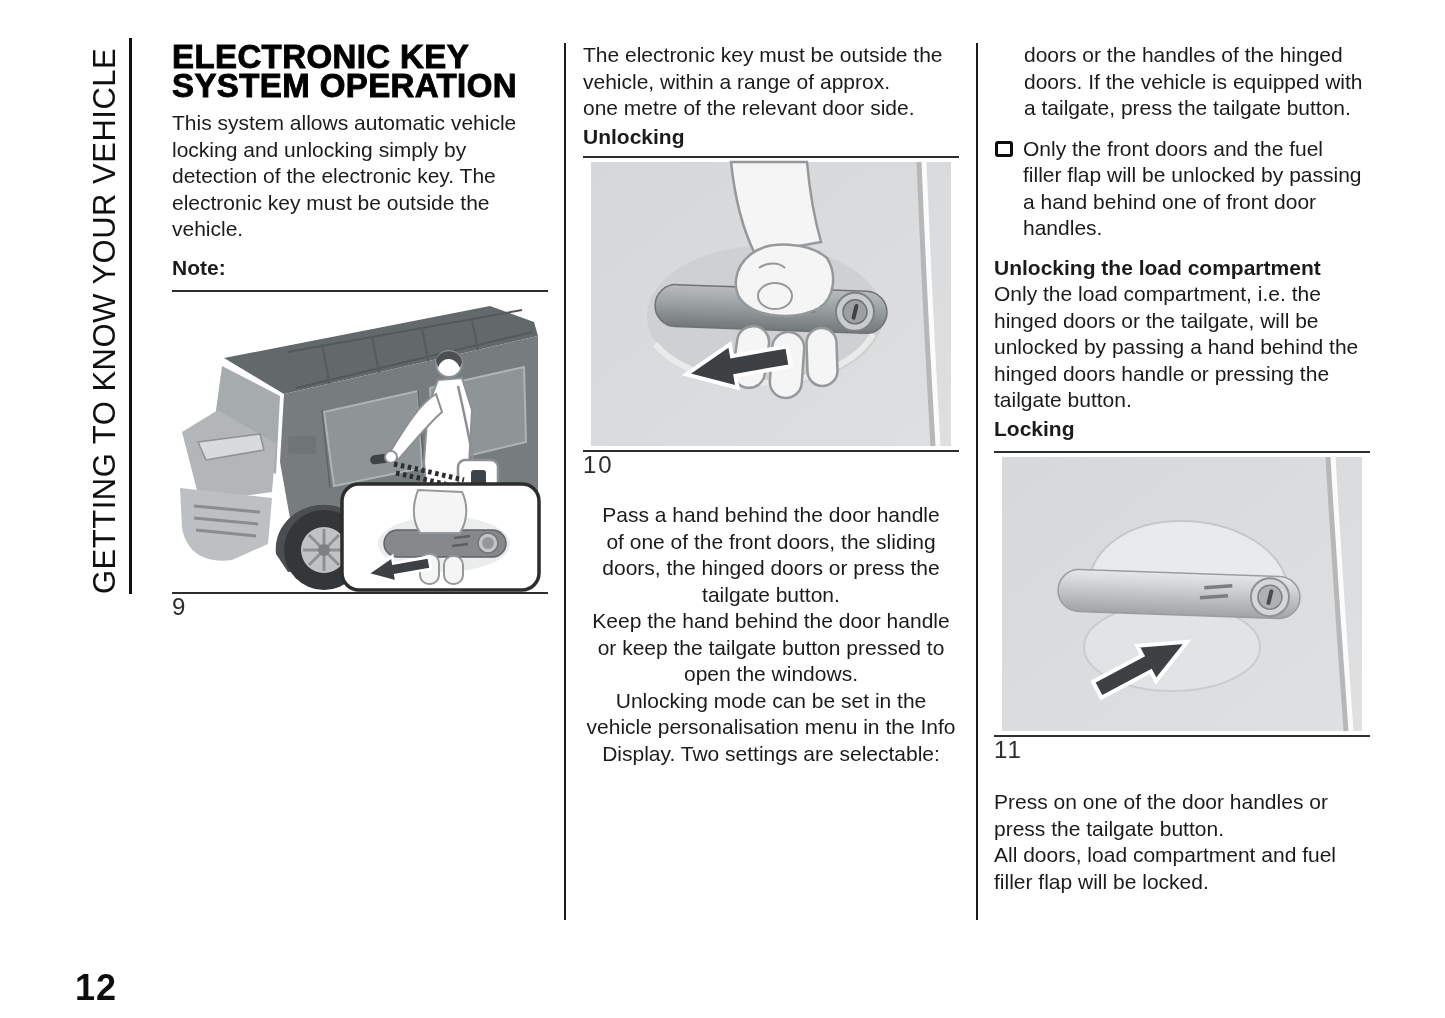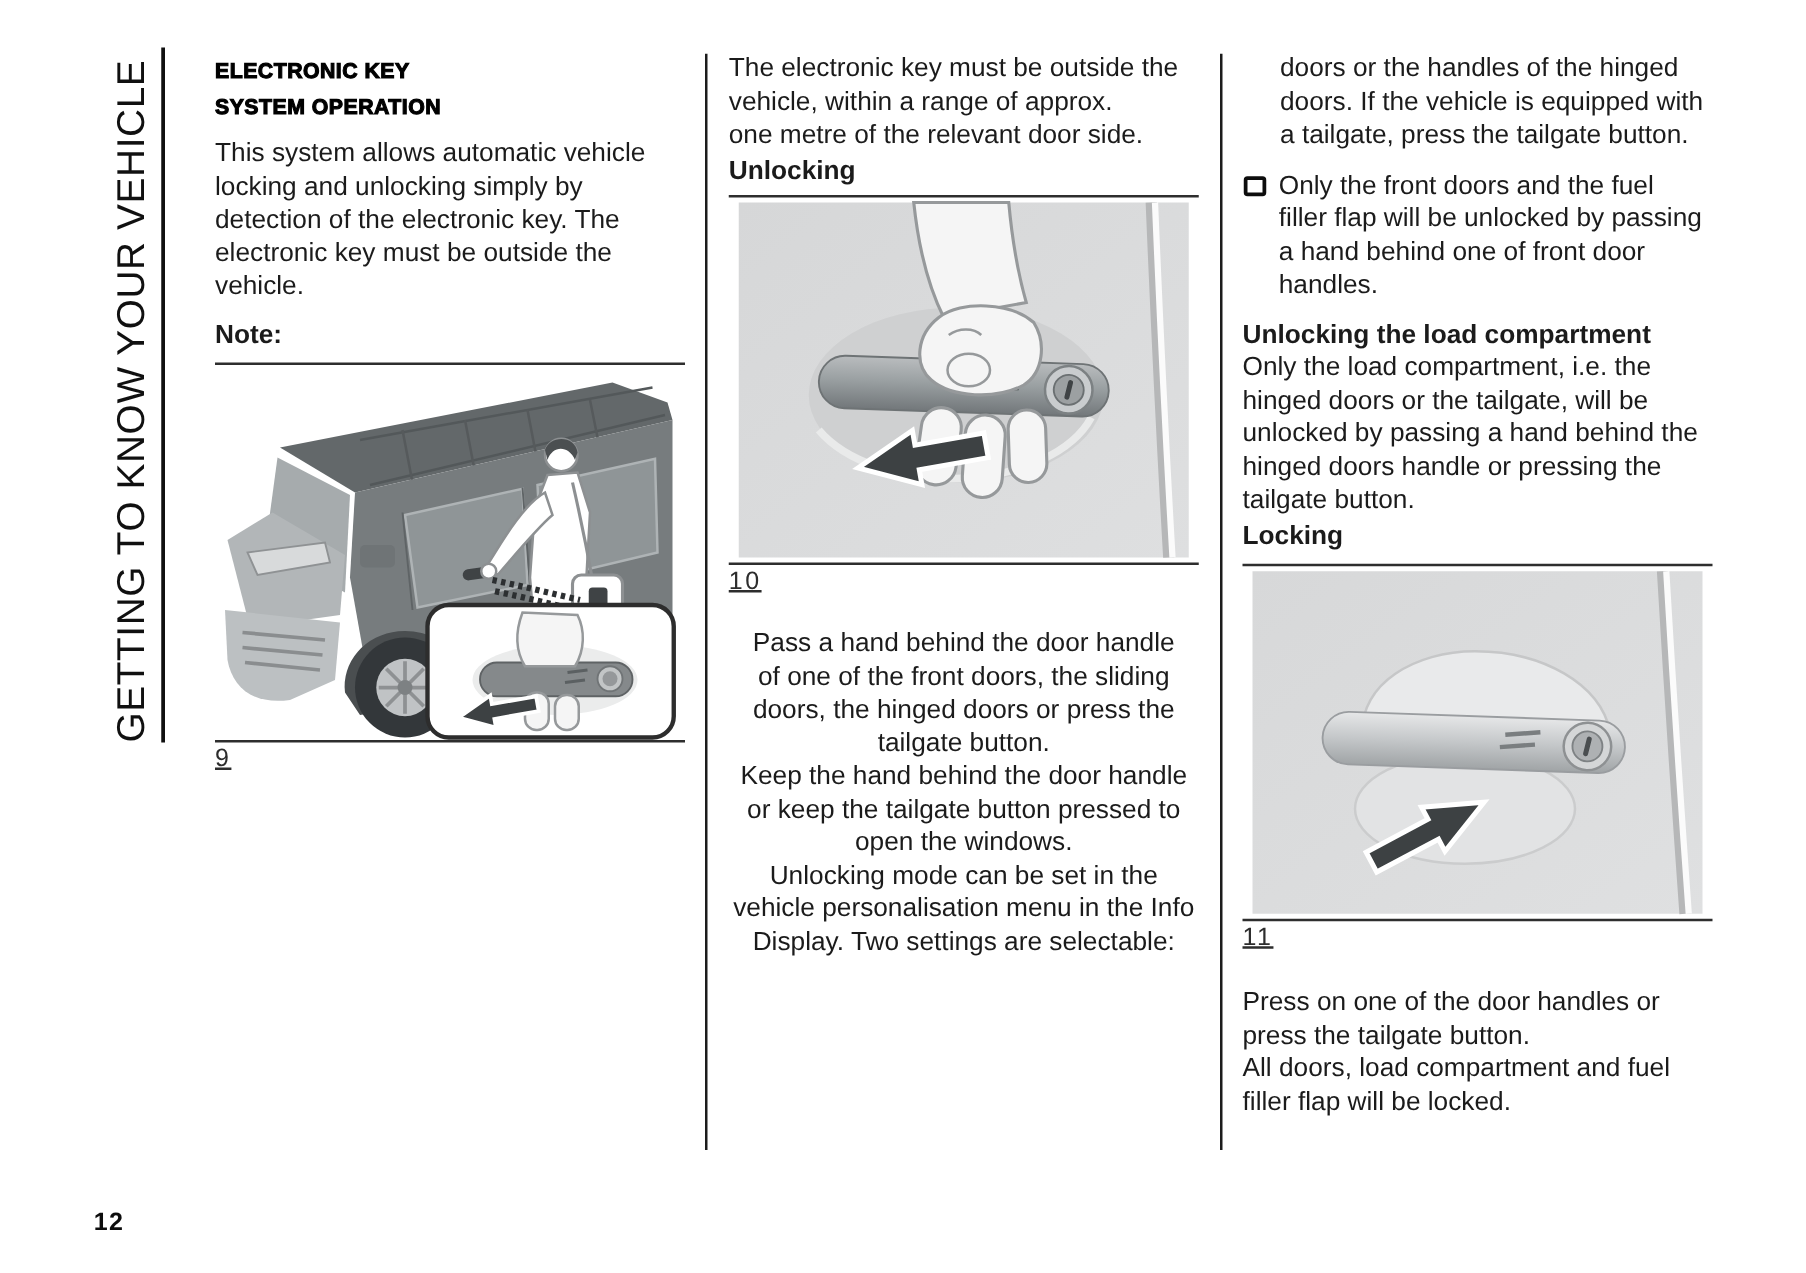--- a/index.html
+++ b/index.html
@@ -12,40 +12,40 @@
   .sidebar-rule{position:absolute;left:129px;top:38px;width:3px;height:556px;background:#101010;}
   
   .divider{position:absolute;top:43px;width:2px;height:877px;background:#1c1c1c;}
   .divider-1{left:564px;}
   .divider-2{left:976px;}
   
   .col{position:absolute;top:42px;width:376px;font-size:21px;line-height:26.5px;}
   .col1{left:172px;}
   .col2{left:583px;}
   .col3{left:994px;}
-  .title{font-size:17px;line-height:29px;font-weight:bold;letter-spacing:0.4px;
+  .title{font-size:33px;line-height:29px;font-weight:bold;letter-spacing:0.4px;
          -webkit-text-stroke:0.9px #000;margin:0 0 10px;white-space:pre-line;color:#000;}
   .body{margin:0 0 12px;white-space:pre-line;}
   .tight{margin:0;}
   .note-label{font-weight:bold;margin:12px 0 0;}
   .heading{font-weight:bold;margin:2px 0 0;}
   .figure{margin:6px 0 0;}
   .fig-rule{height:2px;background:#2e2e2e;}
   .figure svg{display:block;}
-  .fig-caption{font-size:20px;line-height:22px;color:#2d2d2d;letter-spacing:2px;margin-top:2px;text-decoration:underline;}
+  .fig-caption{font-size:24px;line-height:22px;color:#2d2d2d;letter-spacing:2px;margin-top:2px;}
   .bullet{display:flex;margin-top:13px;}
   .bullet-icon{flex:0 0 auto;width:12px;height:10px;border:3.4px solid #0d0d0d;border-radius:3px;
                margin:5px 10px 0 1px;}
   .bullet-text{white-space:pre-line;}
   .cont-indent{padding-left:30px;white-space:pre-line;margin:0;}
   .mt13{margin-top:13px;}
   .mt26{margin-top:26px;text-align:center;}
   .mt28{margin-top:28px;}
   .mt9{margin-top:9px;}
-  .page-num{position:absolute;left:75px;top:967px;font-size:20px;font-weight:bold;letter-spacing:1px;color:#0d0d0d;}
+  .page-num{position:absolute;left:75px;top:967px;font-size:36px;font-weight:bold;letter-spacing:1px;color:#0d0d0d;}
 </style>
 </head>
 <body>
 
 <div class="page">
 
   <div class="sidebar-label">GETTING TO KNOW YOUR VEHICLE</div>
   <div class="sidebar-rule"></div>
 
   <div class="divider divider-1"></div>

